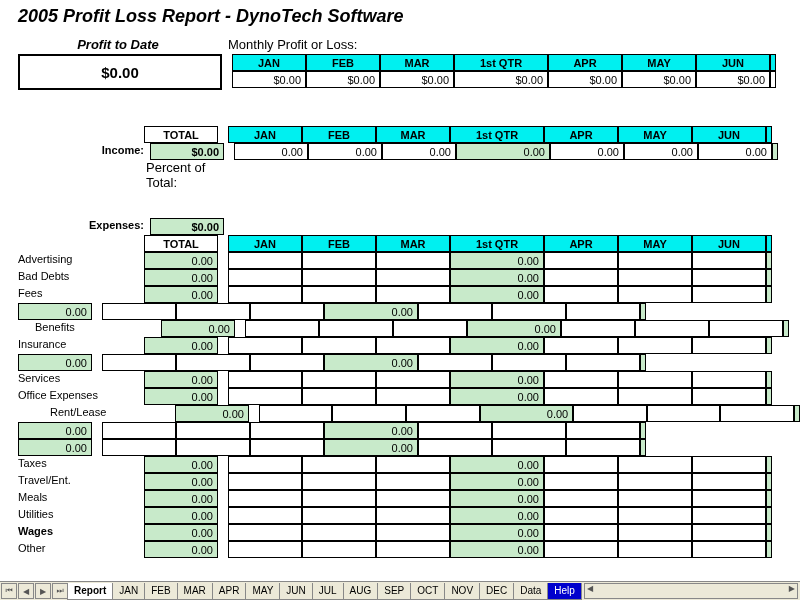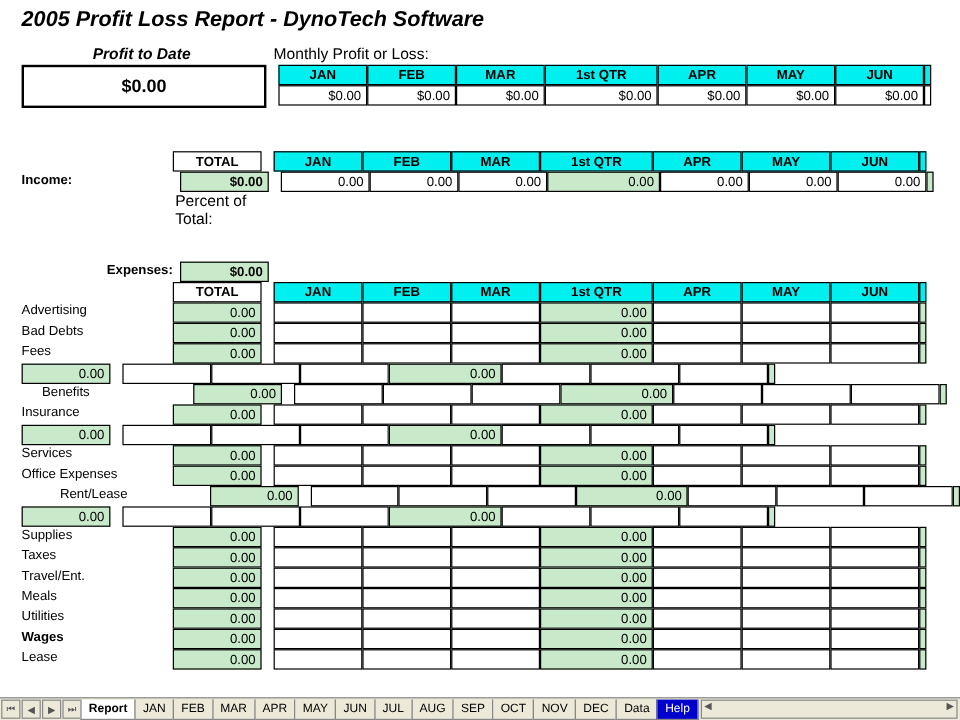--- a/index.html
+++ b/index.html
@@ -73,21 +73,21 @@
       <div class="cell head" style="width: 74px;">FEB</div>
       <div class="cell head" style="width: 74px;">MAR</div>
       <div class="cell head" style="width: 94px;">1st QTR</div>
       <div class="cell head" style="width: 74px;">APR</div>
       <div class="cell head" style="width: 74px;">MAY</div>
       <div class="cell head" style="width: 74px;">JUN</div>
       <div class="sliver" style="height: 17px;"></div>
     </div>
 </div>
 <div class="row" style="margin-left:18px">
-  <div style="width:126px;font-weight:bold;padding-right:6px;padding-top:1px">Income:</div>
+  <div style="width:126px;text-align:right;font-weight:bold;padding-right:6px;padding-top:1px">Income:</div>
   <div class="cell green" style="width:74px;font-weight:bold">$0.00</div>
   <div style="width:10px"></div>
   <div class="row" id="income-vals">
       <div class="cell" style="width: 74px;">0.00</div>
       <div class="cell" style="width: 74px;">0.00</div>
       <div class="cell" style="width: 74px;">0.00</div>
       <div class="cell green" style="width: 94px;">0.00</div>
       <div class="cell" style="width: 74px;">0.00</div>
       <div class="cell" style="width: 74px;">0.00</div>
       <div class="cell" style="width: 74px;">0.00</div>
@@ -256,21 +256,20 @@
       <div class="cell" style="width: 74px;"></div>
       <div class="cell" style="width: 74px;"></div>
       <div class="cell" style="width: 74px;"></div>
       <div class="cell green" style="width: 94px;">0.00</div>
       <div class="cell" style="width: 74px;"></div>
       <div class="cell" style="width: 74px;"></div>
       <div class="cell" style="width: 74px;"></div>
       <div class="sliverG" style="height: 17px;"></div>
     </div>
     <div class="row" style="margin-left: 18px;">
-      <div style="width: 126px; padding-top: 1px;">Supplies</div>
       <div class="cell green" style="width: 74px;">0.00</div>
       <div style="width: 10px;"></div>
       <div class="cell" style="width: 74px;"></div>
       <div class="cell" style="width: 74px;"></div>
       <div class="cell" style="width: 74px;"></div>
       <div class="cell green" style="width: 94px;">0.00</div>
       <div class="cell" style="width: 74px;"></div>
       <div class="cell" style="width: 74px;"></div>
       <div class="cell" style="width: 74px;"></div>
       <div class="sliverG" style="height: 17px;"></div>
@@ -334,21 +333,21 @@
       <div class="cell" style="width: 74px;"></div>
       <div class="cell" style="width: 74px;"></div>
       <div class="cell" style="width: 74px;"></div>
       <div class="cell green" style="width: 94px;">0.00</div>
       <div class="cell" style="width: 74px;"></div>
       <div class="cell" style="width: 74px;"></div>
       <div class="cell" style="width: 74px;"></div>
       <div class="sliverG" style="height: 17px;"></div>
     </div>
     <div class="row" style="margin-left: 18px;">
-      <div style="width: 126px; padding-top: 1px;">Lease</div>
+      <div style="width: 126px; padding-top: 1px;">Other</div>
       <div class="cell green" style="width: 74px;">0.00</div>
       <div style="width: 10px;"></div>
       <div class="cell" style="width: 74px;"></div>
       <div class="cell" style="width: 74px;"></div>
       <div class="cell" style="width: 74px;"></div>
       <div class="cell green" style="width: 94px;">0.00</div>
       <div class="cell" style="width: 74px;"></div>
       <div class="cell" style="width: 74px;"></div>
       <div class="cell" style="width: 74px;"></div>
       <div class="sliverG" style="height: 17px;"></div>

